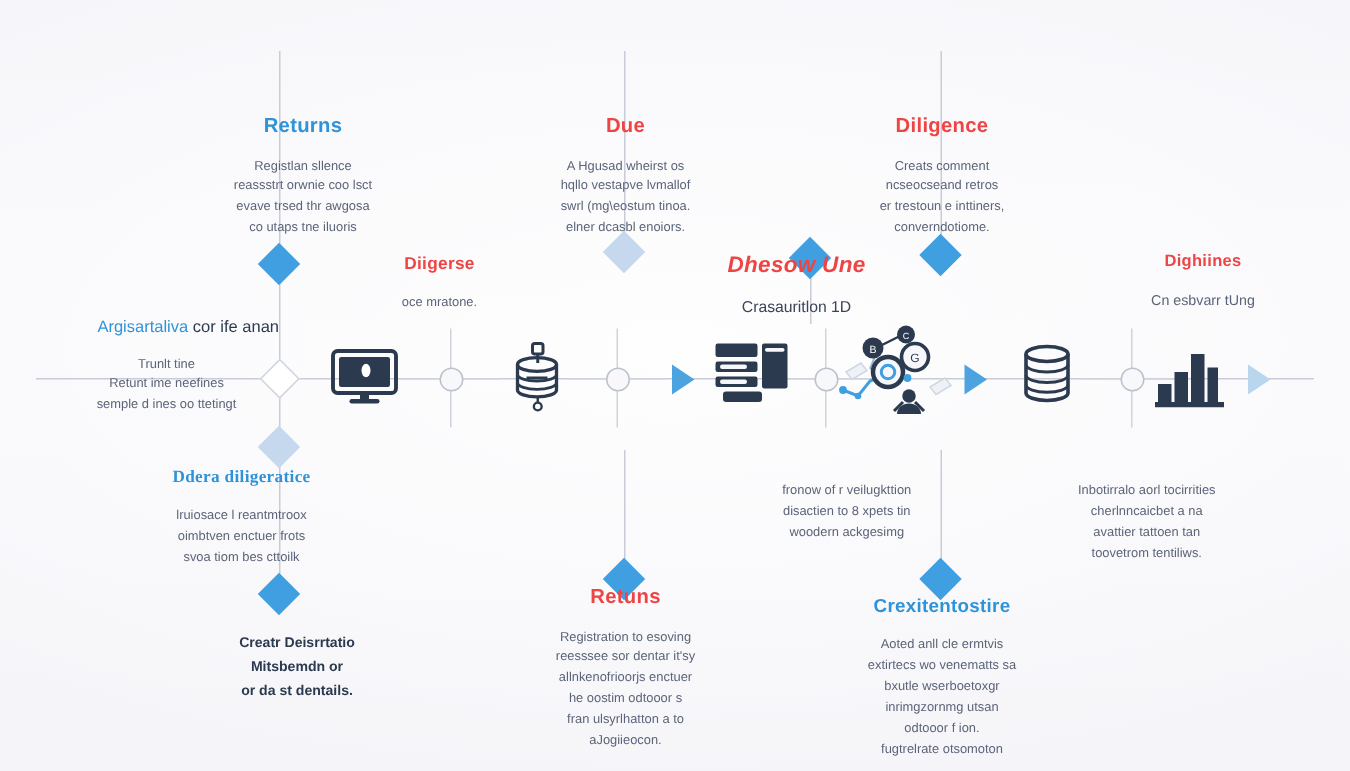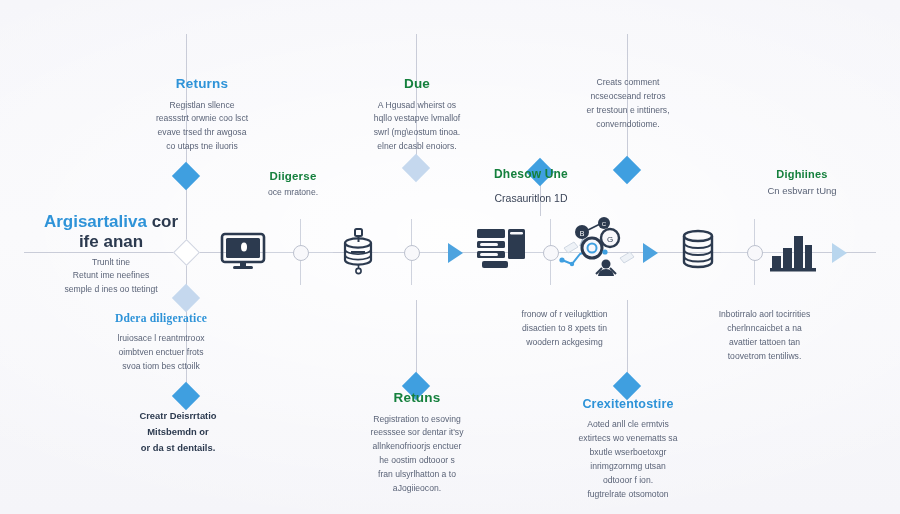--- a/index.html
+++ b/index.html
@@ -98,34 +98,35 @@
     text-align: center;
   }
   .tblock .title {
     font-size: 13.5px;
     font-weight: bold;
     letter-spacing: 0.2px;
     margin: 0 0 7px 0;
     line-height: 1.15;
   }
   .tblock .title.blue { color: #2e93d8; }
-  .tblock .title.navy { color: #15803d; }
+  .tblock .title.navy { color: #ef4444; }
   .tblock .body {
     font-size: 8.6px;
     line-height: 1.62;
     color: #5b6478;
-    margin: 0;
+    margin: 12px;
   }
   .tblock .body.tight { line-height: 1.55; }
 
   
   .tblock .inline-head {
-    font-size: 17px;
-    font-weight: bold;
+    font-size: 11px;
+    font-weight: normal;
     margin: 0 0 4px 0;
+    text-align: right;
   }
   .tblock .inline-head .b { color: #2e93d8; }
   .tblock .inline-head .d { color: #2c3a4f; }
 
   
   .icon { position: absolute; }
   svg { display: block; overflow: visible; }
 </style>
 </head>
 <body>
@@ -303,20 +304,21 @@
       <div class="title navy">Due</div>
       <div class="body">
         <div>A Hgusad wheirst os</div>
         <div>hqllo vestapve lvmallof</div>
         <div>swrl (mg\eostum tinoa.</div>
         <div>elner dcasbl enoiors.</div>
       </div>
     </div>
 
     <div class="tblock" style="left:538px; top:76px; width:180px;">
+      <div class="title navy">Diligence</div>
       <div class="body">
         <div>Creats comment</div>
         <div>ncseocseand retros</div>
         <div>er trestoun e inttiners,</div>
         <div>converndotiome.</div>
       </div>
     </div>
 
     <div class="tblock" style="left:36px; top:212px; width:150px;">
       <div class="inline-head">
@@ -331,21 +333,21 @@
     </div>
 
     <div class="tblock" style="left:218px; top:170px; width:150px;">
       <div class="title navy" style="font-size:11.5px; margin-bottom:3px;">Diigerse</div>
       <div class="body">
         <div>oce mratone.</div>
       </div>
     </div>
 
     <div class="tblock" style="left:446px; top:168px; width:170px;">
-      <div class="title navy" style="font-size:12px; margin-bottom:8px;">Dhesow Une</div>
+      <div class="title navy" style="font-size:15px; margin-bottom:8px;font-style:italic;">Dhesow Une</div>
       <div class="body">
         <div style="font-size:10.5px; color:#3b4558;">Crasauritlon 1D</div>
       </div>
     </div>
 
     <div class="tblock" style="left:722px; top:168px; width:160px;">
       <div class="title navy" style="font-size:11px; margin-bottom:2px;">Dighiines</div>
       <div class="body">
         <div style="font-size:9.5px;">Cn esbvarr tUng</div>
       </div>
@@ -370,21 +372,21 @@
 
     <div class="tblock" style="left:672px; top:308px; width:185px;">
       <div class="body">
         <div>Inbotirralo aorl tocirrities</div>
         <div>cherlnncaicbet a na</div>
         <div>avattier tattoen tan</div>
         <div>toovetrom tentiliws.</div>
       </div>
     </div>
 
-    <div class="tblock" style="left:88px; top:408px; width:180px;">
+    <div class="tblock" style="left:108px; top:408px; width:180px;">
       <div class="body" style="font-size:9.4px; color:#2c3a4f; font-weight:bold; line-height:1.7;">
         <div>Creatr Deisrrtatio</div>
         <div>Mitsbemdn or</div>
         <div>or da st dentails.</div>
       </div>
     </div>
 
     <div class="tblock" style="left:327px; top:390px; width:180px;">
       <div class="title navy">Retuns</div>
       <div class="body">

